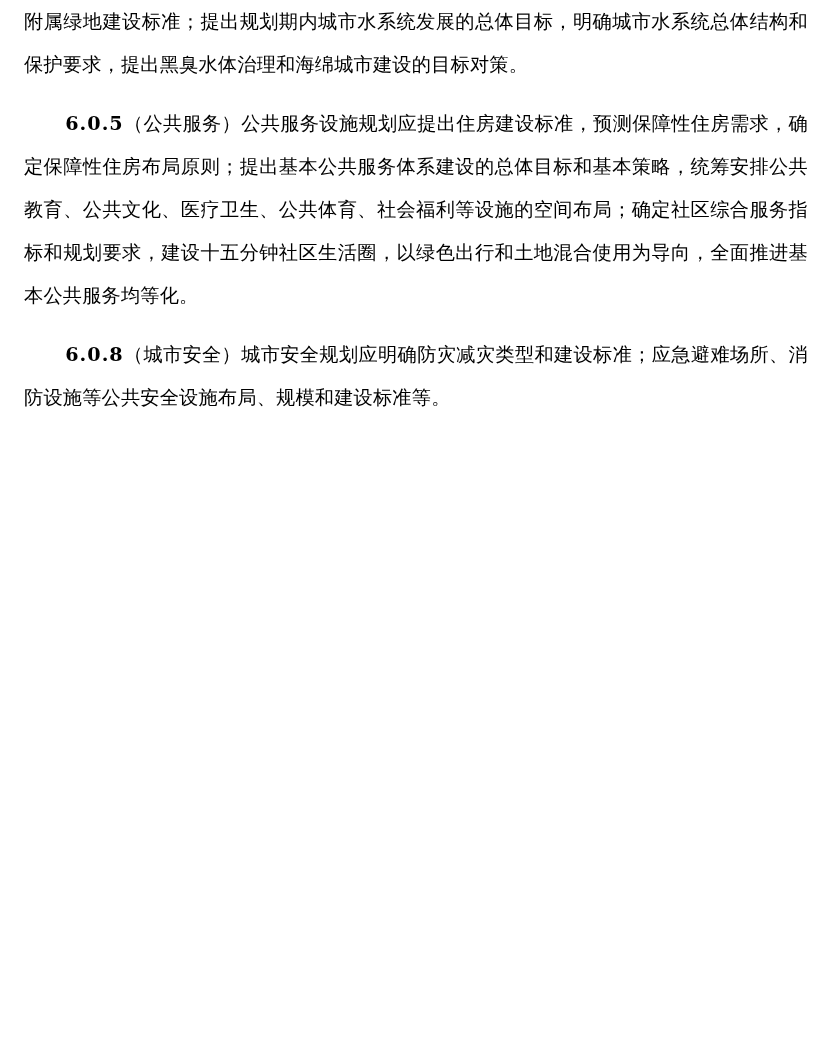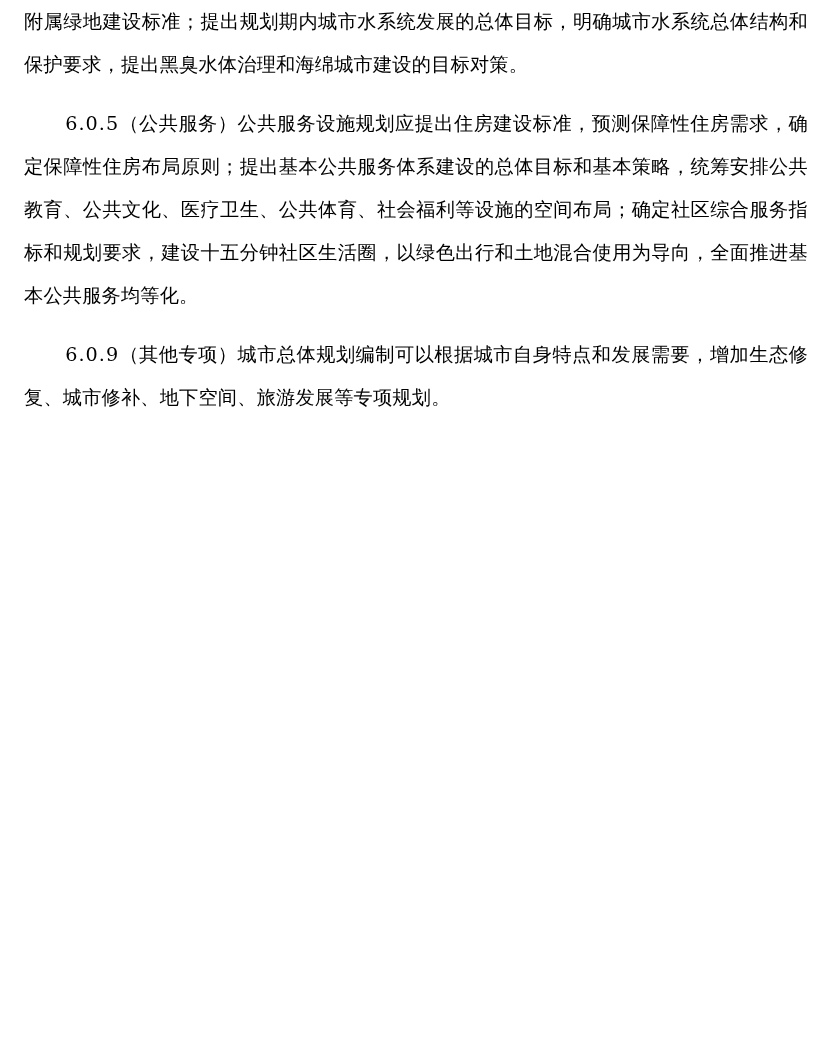--- a/index.html
+++ b/index.html
@@ -32,38 +32,38 @@
   .para + .para {
     margin-top: 16px;
   }
   .indent {
     text-indent: 2.15em;
   }
   .no-indent {
     text-indent: 0;
   }
   .num {
-    font-weight: normal;
+    font-weight: bold;
     letter-spacing: 1px;
   }
   .sub-indent {
     text-indent: 2.3em;
   }
   .latin {
     font-family: "DejaVu Serif", "Liberation Serif", serif;
   }
 </style>
 </head>
 <body>
 
 <div class="page">
 
   <p class="para no-indent">附属绿地建设标准；提出规划期内城市水系统发展的总体目标，明确城市水系统总体结构和保护要求，提出黑臭水体治理和海绵城市建设的目标对策。</p>
 
   <p class="para indent"><span class="num latin">6.0.5</span><span>（公共服务）公共服务设施规划应提出住房建设标准，预测保障性住房需求，确定保障性住房布局原则；提出基本公共服务体系建设的总体目标和基本策略，统筹安排公共教育、公共文化、医疗卫生、公共体育、社会福利等设施的空间布局；确定社区综合服务指标和规划要求，建设十五分钟社区生活圈，以绿色出行和土地混合使用为导向，全面推进基本公共服务均等化。</span></p>
 
 
 
+  <p class="para indent"><span class="num latin">6.0.8</span><span>（城市安全）城市安全规划应明确防灾减灾类型和建设标准；应急避难场所、消防设施等公共安全设施布局、规模和建设标准等。</span></p>
 
-  <p class="para indent"><span class="num latin">6.0.9</span><span>（其他专项）城市总体规划编制可以根据城市自身特点和发展需要，增加生态修复、城市修补、地下空间、旅游发展等专项规划。</span></p>
 
 
 </div>
 
 </body></html>

